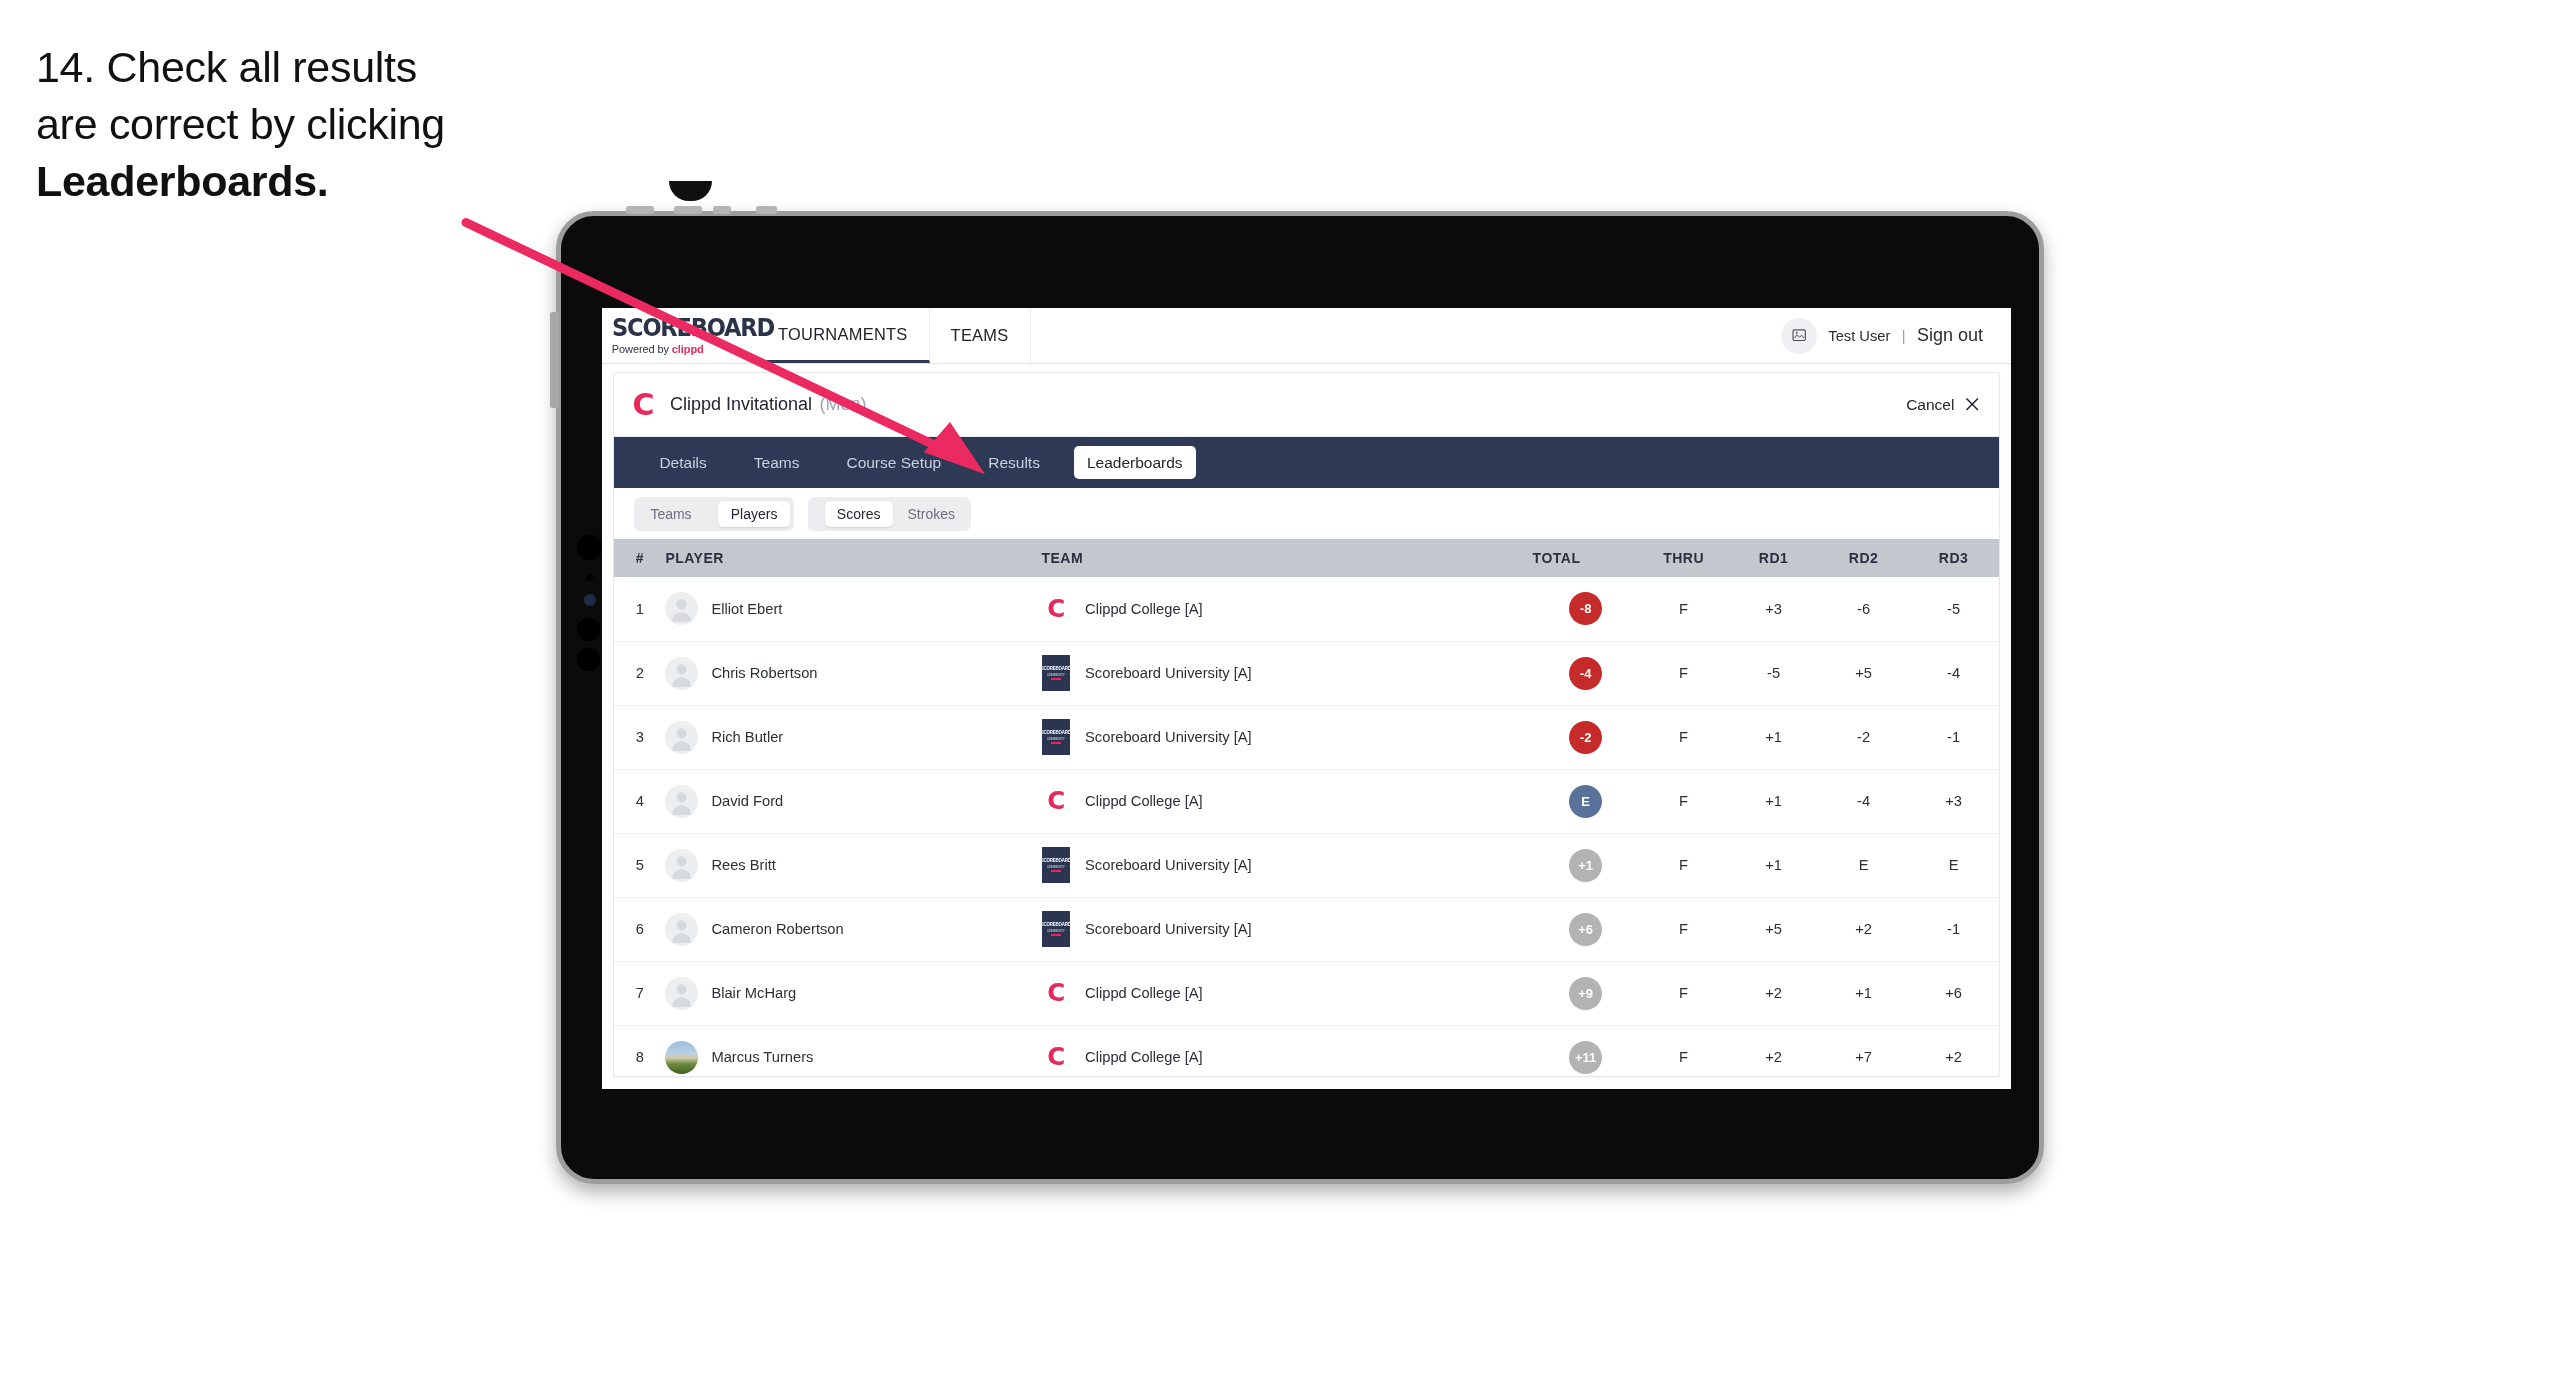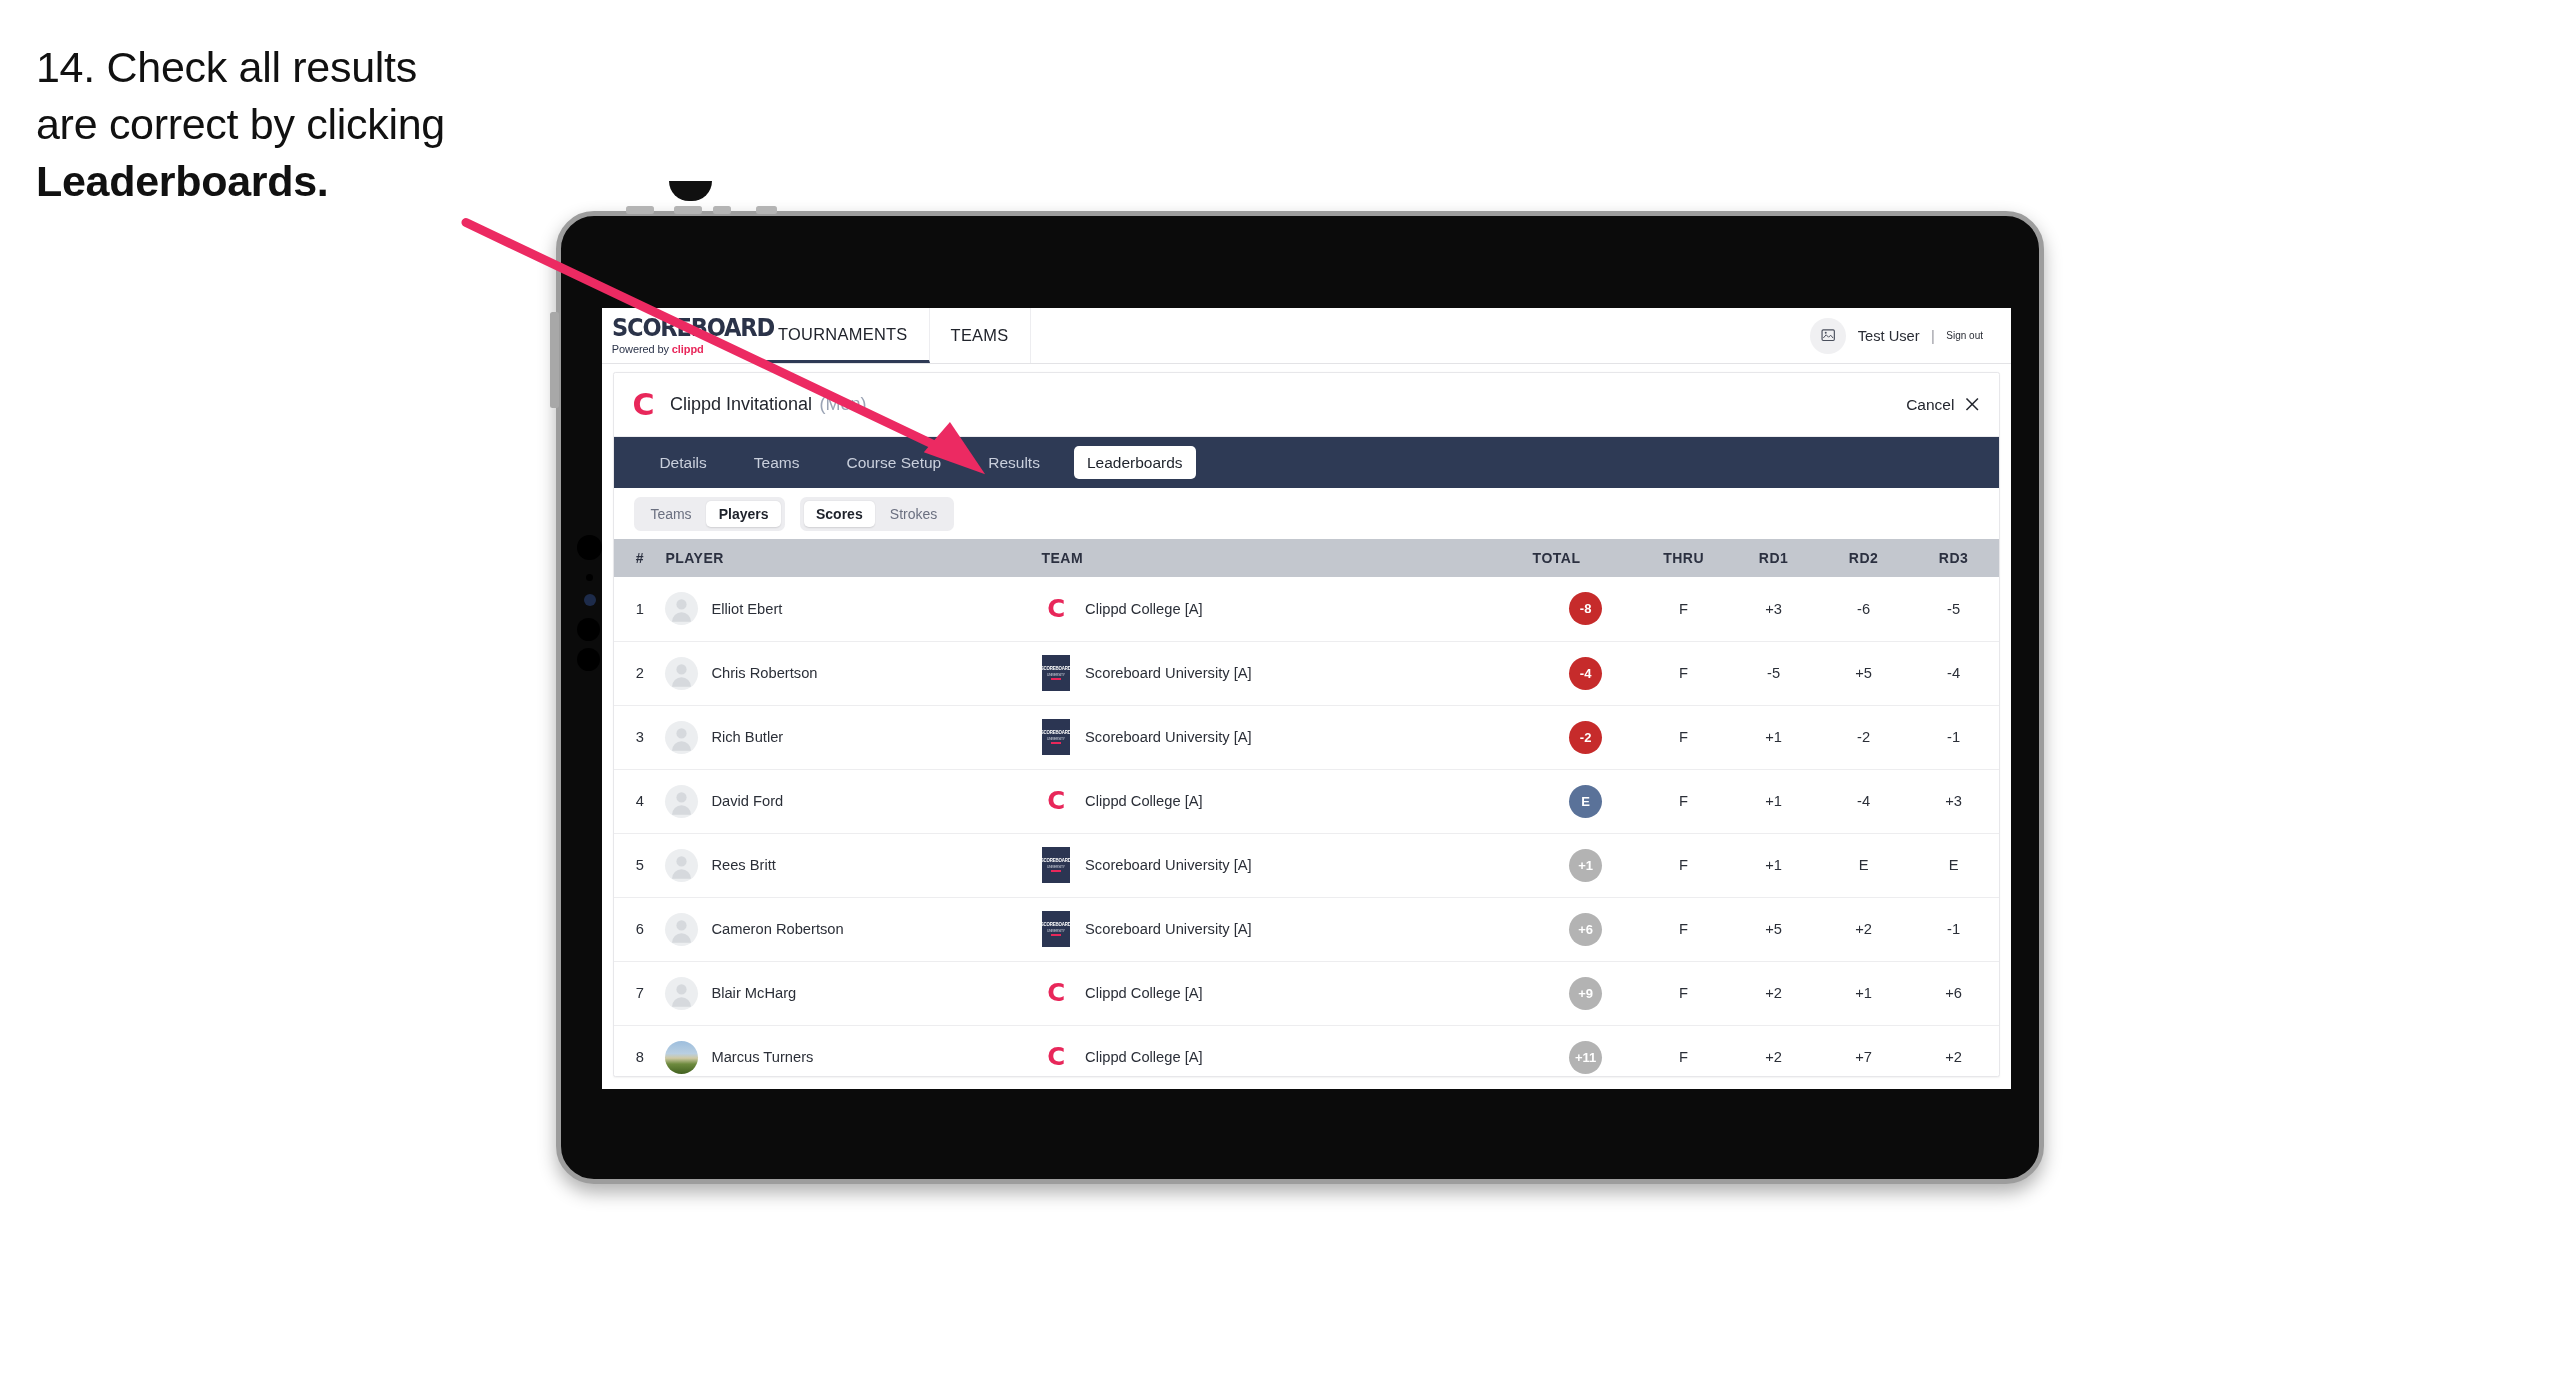--- a/index.html
+++ b/index.html
@@ -87,21 +87,21 @@
     border-right:0.8px solid #ededf0; cursor:pointer;
   }
   .topnav-item.active { border-bottom: 3.3px solid #2e3a55; }
   #appbar-spacer { flex:1; }
   #user-area { display:flex; align-items:center; padding-right:28px; gap:11.4px; }
   #avatar-btn {
     width:36px; height:36px; border-radius:50%; background:#f0f0f2;
     display:flex; align-items:center; justify-content:center;
   }
   #user-name { font-size:14.7px; color:#2a2d35; }
-  #signout { font-size:10px; color:#2a2d35; cursor:pointer; }
+  #signout { font-size:18px; color:#2a2d35; cursor:pointer; }
   #user-sep { color:#9a9aa2; font-size:14.7px; }
 
   
   #page-card {
     margin: 8.2px 11.4px 0 11.4px;
     background:#fff;
     border:0.8px solid #e7e7ea;
     border-radius: 2.5px;
     height: 705px;
     box-shadow: 0 0.8px 1.6px rgba(0,0,0,0.05);
@@ -131,21 +131,21 @@
   .tab {
     font-size:15.5px; color:#c9cfdc; padding: 7.4px 13px; border-radius:4.9px;
     cursor:pointer;
   }
   .tab.active { background:#ffffff; color:#1e222b; font-weight:normal; }
 
   
   #filters { height:51px; display:flex; align-items:center; padding-left:19.6px; gap:14.7px; }
   .pillgroup { background:#ededf0; border-radius:6.5px; padding:4.1px; display:flex; gap:2.5px; }
   .pill { font-size:14px; color:#6b7080; padding:4.9px 12.3px; border-radius:4.9px; cursor:pointer; }
-  .pill.active { background:#ffffff; color:#1e222b; font-weight:bold; box-shadow:0 0.8px 1.6px rgba(0,0,0,0.12); }
+  .pill.active { background:#ffffff; color:#1e222b; font-weight:normal; box-shadow:0 0.8px 1.6px rgba(0,0,0,0.12);margin-left:12px; }
 
   
   #lb-table { width:100%; border-collapse:collapse; table-layout:fixed; }
   #lb-table thead th {
     background:#c3c7ce; color:#2b3040; font-size:14px; font-weight:bold;
     letter-spacing:0.5px; height:38px; text-align:left; padding:0;
   }
   .col-rank  { width:51px;  text-align:center !important; }
   .col-player{ width:376px; }
   .col-team  { width:auto; }

